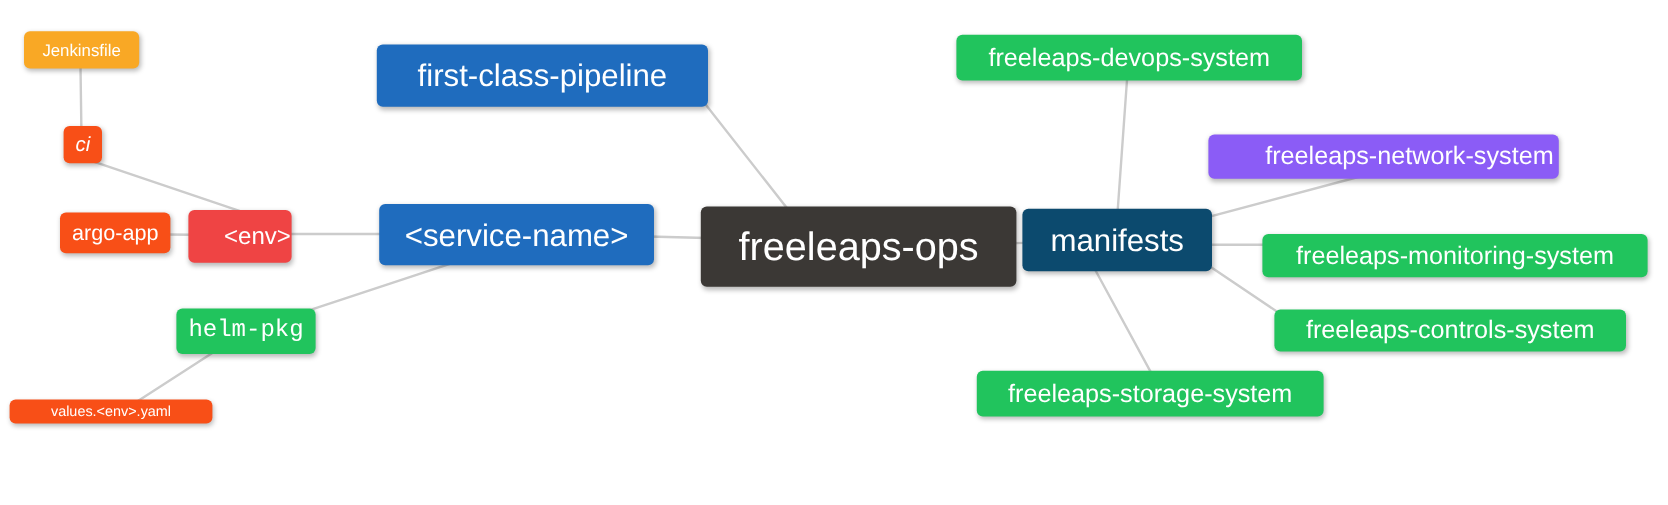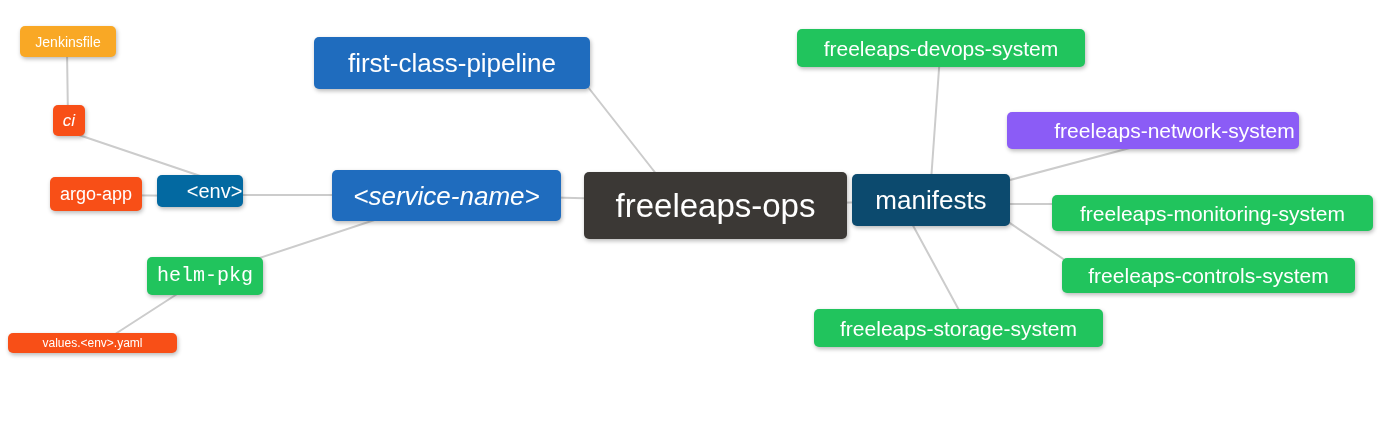--- a/index.html
+++ b/index.html
@@ -53,25 +53,25 @@
       <line x1="800" y1="204" x2="900" y2="201" stroke="#cccccc" stroke-width="2" stroke-linecap="round"></line>
       <line x1="940" y1="55" x2="930" y2="195" stroke="#cccccc" stroke-width="2" stroke-linecap="round"></line>
       <line x1="980" y1="188" x2="1160" y2="140" stroke="#cccccc" stroke-width="2" stroke-linecap="round"></line>
       <line x1="990" y1="204" x2="1100" y2="204" stroke="#cccccc" stroke-width="2" stroke-linecap="round"></line>
       <line x1="980" y1="203" x2="1090" y2="277" stroke="#cccccc" stroke-width="2" stroke-linecap="round"></line>
       <line x1="910" y1="220" x2="960" y2="312" stroke="#cccccc" stroke-width="2" stroke-linecap="round"></line>
     </svg>
 <div class="node" style="left: 20px; top: 26px; width: 96px; height: 31px; font-size: 14px; background: rgb(249, 168, 37);">Jenkinsfile</div>
     <div class="node" style="left: 53px; top: 105px; width: 32px; height: 31px; font-size: 17px; background: rgb(248, 79, 23); font-style: italic;">ci</div>
     <div class="node" style="left: 30px; top: 177px; width: 92px; height: 34px; font-size: 18px; background: rgb(248, 79, 23); margin-left: 20px;">argo-app</div>
-    <div class="node" style="left: 157px; top: 175px; width: 86px; height: 32px; font-size: 20px; background: #0369a1; padding-left: 33px;">&lt;env&gt;</div>
+    <div class="node" style="left: 157px; top: 175px; width: 86px; height: 44px; font-size: 20px; background: #ef4444; padding-left: 33px;">&lt;env&gt;</div>
     <div class="node" style="left: 147px; top: 257px; width: 116px; height: 38px; font-size: 20px; background: rgb(33, 196, 93); font-family: Liberation Mono, monospace;">helm-pkg</div>
     <div class="node" style="left: 8px; top: 333px; width: 169px; height: 20px; font-size: 12px; background: rgb(248, 79, 23);">values.&lt;env&gt;.yaml</div>
     <div class="node" style="left: 314px; top: 37px; width: 276px; height: 52px; font-size: 26px; background: rgb(31, 108, 190);">first-class-pipeline</div>
-    <div class="node" style="left: 332px; top: 170px; width: 229px; height: 51px; font-size: 26px; background: rgb(31, 108, 190); font-style: italic;">&lt;service-name&gt;</div>
+    <div class="node" style="left: 316px; top: 170px; width: 229px; height: 51px; font-size: 26px; background: rgb(31, 108, 190);">&lt;service-name&gt;</div>
     <div class="node" style="left: 584px; top: 172px; width: 263px; height: 67px; font-size: 33px; background: rgb(59, 56, 53);">freeleaps-ops</div>
     <div class="node" style="left: 852px; top: 174px; width: 158px; height: 52px; font-size: 26px; background: #0c4a6e;">manifests</div>
     <div class="node" style="left: 797px; top: 29px; width: 288px; height: 38px; font-size: 21px; background: rgb(33, 196, 93);">freeleaps-devops-system</div>
     <div class="node" style="left: 1007px; top: 112px; width: 292px; height: 37px; font-size: 21px; background: #8b5cf6; padding-left: 47px;">freeleaps-network-system</div>
     <div class="node" style="left: 1052px; top: 195px; width: 321px; height: 36px; font-size: 21px; background: rgb(33, 196, 93);">freeleaps-monitoring-system</div>
     <div class="node" style="left: 1062px; top: 258px; width: 293px; height: 35px; font-size: 21px; background: rgb(33, 196, 93);">freeleaps-controls-system</div>
     <div class="node" style="left: 814px; top: 309px; width: 289px; height: 38px; font-size: 21px; background: rgb(33, 196, 93);">freeleaps-storage-system</div>
   </div>
 
 </body></html>

